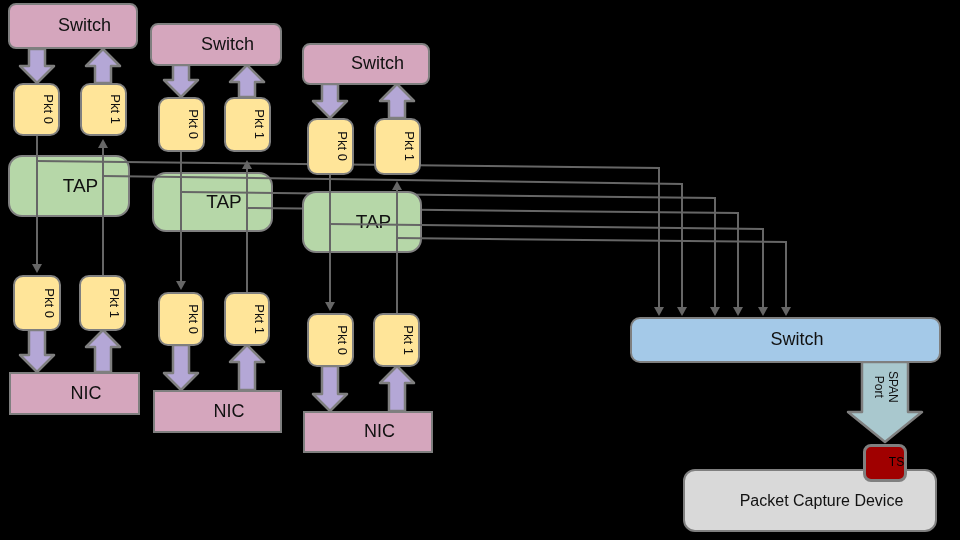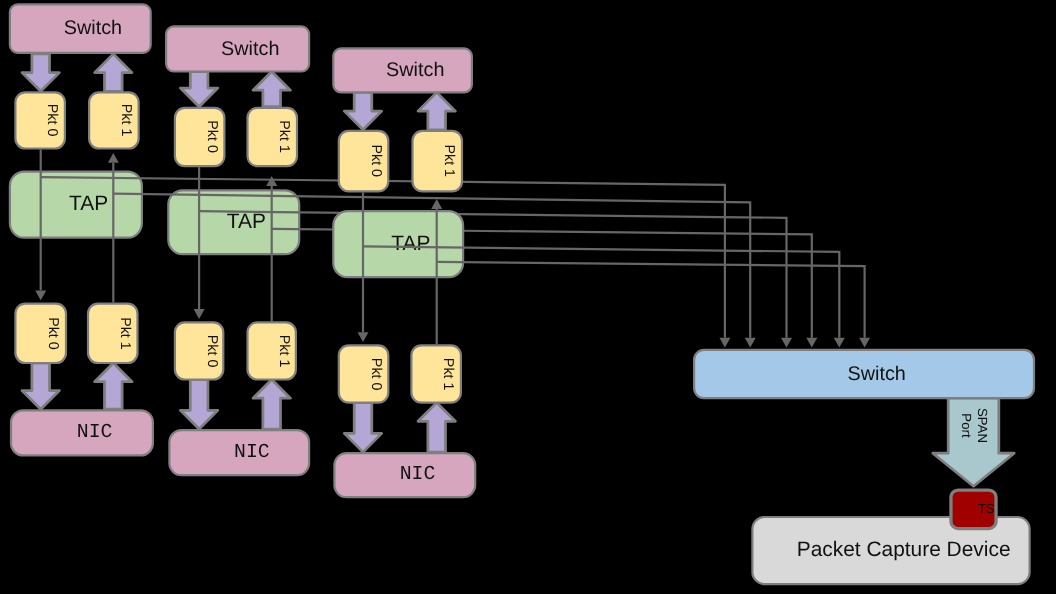--- a/index.html
+++ b/index.html
@@ -10,29 +10,29 @@
     color:var(--text,#111);
   }
   .stage svg{position:absolute;left:0;top:0;}
   .box{
     position:absolute;box-sizing:border-box;
     border:2.5px solid var(--box_border,#7f7f7f);
     display:flex;align-items:center;justify-content:center;
     text-align:center;line-height:1.1;padding-left:23px;
   }
   .switch{background:var(--switch_fill,#d5a6bd);border-radius:8px;font-size:18px;z-index:5;}
-  .nic{background:var(--nic_fill,#d5a6bd);border-radius:12px;font-size:18px;z-index:5;font-family:Liberation Mono, monospace;}
+  .nic{background:var(--nic_fill,#d5a6bd);border-radius:0;font-size:18px;z-index:5;}
   .pkt{background:var(--pkt_fill,#ffe599);border-radius:10px;font-size:13px;z-index:5;}
   .pkt .vtext{transform:rotate(90deg);white-space:nowrap;}
   .tap{background:var(--tap_fill,#b6d7a8);border-radius:14px;font-size:19px;}
   .tap-back{z-index:1;}
   .tap-front{z-index:3;}
   .agg{background:var(--agg_switch_fill,#a4c9e8);border-radius:10px;font-size:18px;z-index:5;}
   .ts{background:var(--ts_fill,#a00000);border-radius:8px;font-size:12px;border-width:3px;z-index:6;color:var(--ts_text,#000);}
-  .capture{background:var(--capture_fill,#d9d9d9);border-radius:12px;font-size:19px;z-index:5;}
+  .capture{background:var(--capture_fill,#d9d9d9);border-radius:12px;font-size:16px;z-index:5;}
   .span-label{
     position:absolute;z-index:7;display:flex;align-items:center;justify-content:center;
     font-size:12px;line-height:1.15;pointer-events:none;
   }
   .span-label .vtext{transform:rotate(90deg);white-space:nowrap;text-align:center;}
   #lines1{z-index:2;}
   #lines2{z-index:4;}
   .thin{fill:none;stroke:var(--line,#666);stroke-width:2;}
   .head{fill:var(--line,#666);stroke:none;}
   .blockarrow{fill:var(--purple_arrow_fill,#b4a7d6);stroke:var(--box_border,#7f7f7f);stroke-width:2.5;stroke-linejoin:round;}

